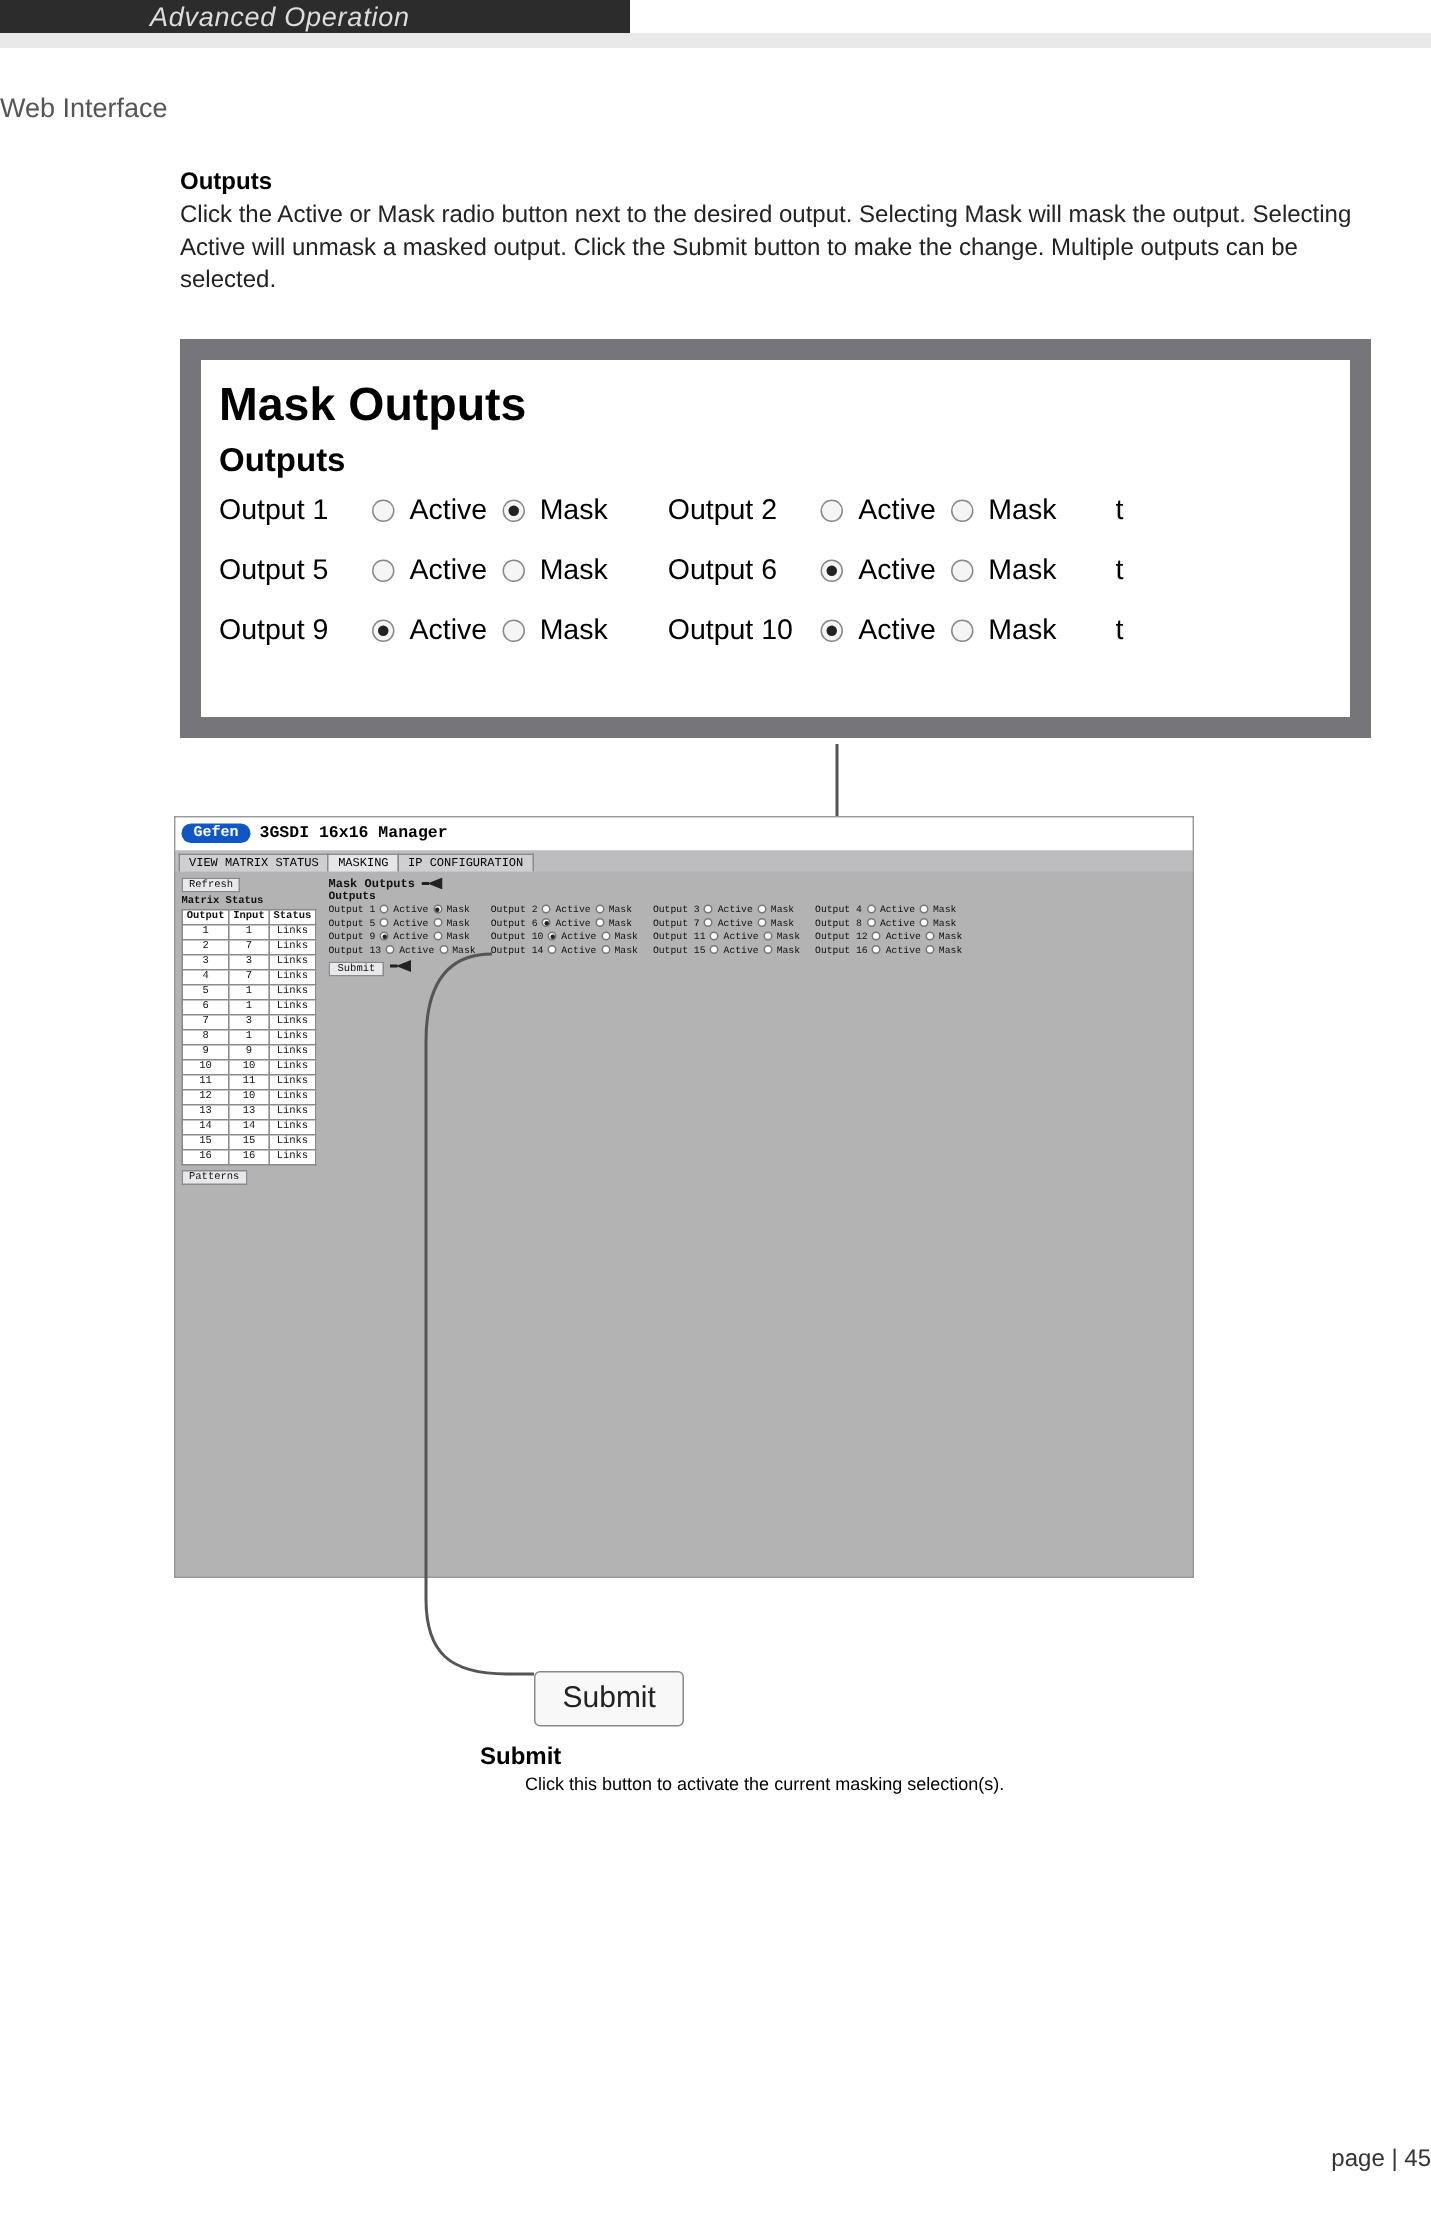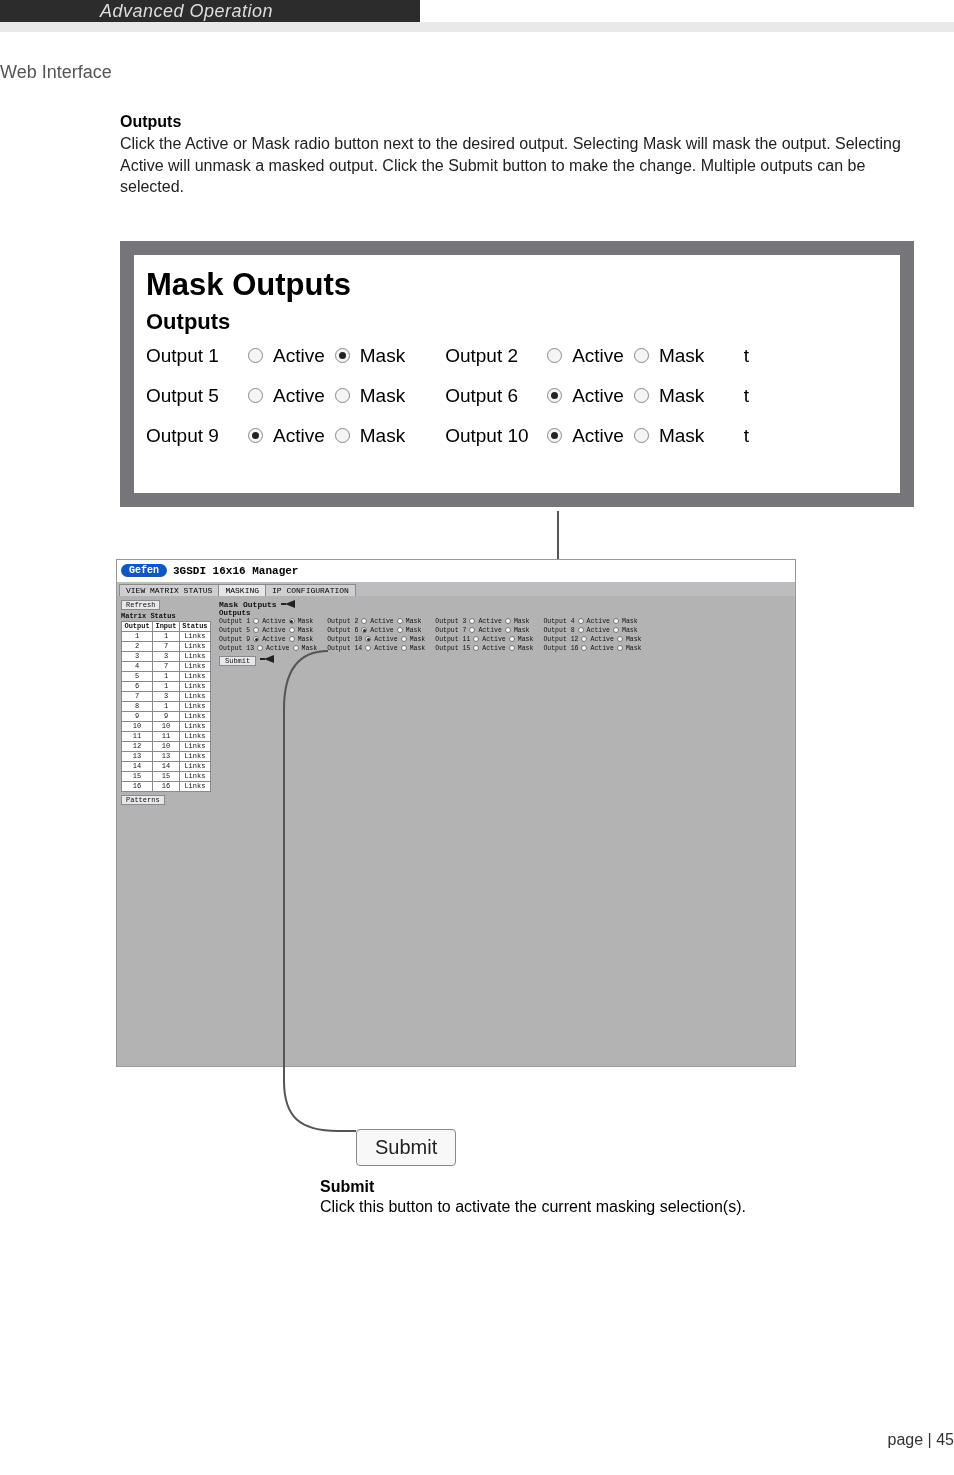--- a/index.html
+++ b/index.html
@@ -46,21 +46,21 @@
   }
   .para-title {
     font-weight: bold;
     font-size: 16px;
     margin-bottom: 2px;
   }
   .para-body {
     font-size: 16px;
     line-height: 1.35;
     color: #222;
-    margin-bottom: 43px;
+    margin-bottom: 28px;
   }
   
   .mask-box {
     background: #fff;
     border: 14px solid #76767a;
     border-bottom-width: 14px;
     width: 100%;
     height: 266px;
     overflow: hidden;
     position: relative;
@@ -259,21 +259,21 @@
     padding: 6px 18px;
     font-size: 20px;
     color: #222;
     margin-left: 36px;
     margin-bottom: 12px;
   }
   .submit-descr {
     margin-left: 0;
   }
   .submit-descr .t1 { font-weight: bold; font-size: 16px; }
-  .submit-descr .t2 { font-size: 16px; line-height:1.35; }
+  .submit-descr .t2 { font-size: 12px; line-height:1.35;margin-left:30px; }
 
   .page-footer {
     position: absolute;
     bottom: 26px;
     width: 100%;
     text-align: right;
     font-size: 16px;
     color: #333;
   }
 </style>

